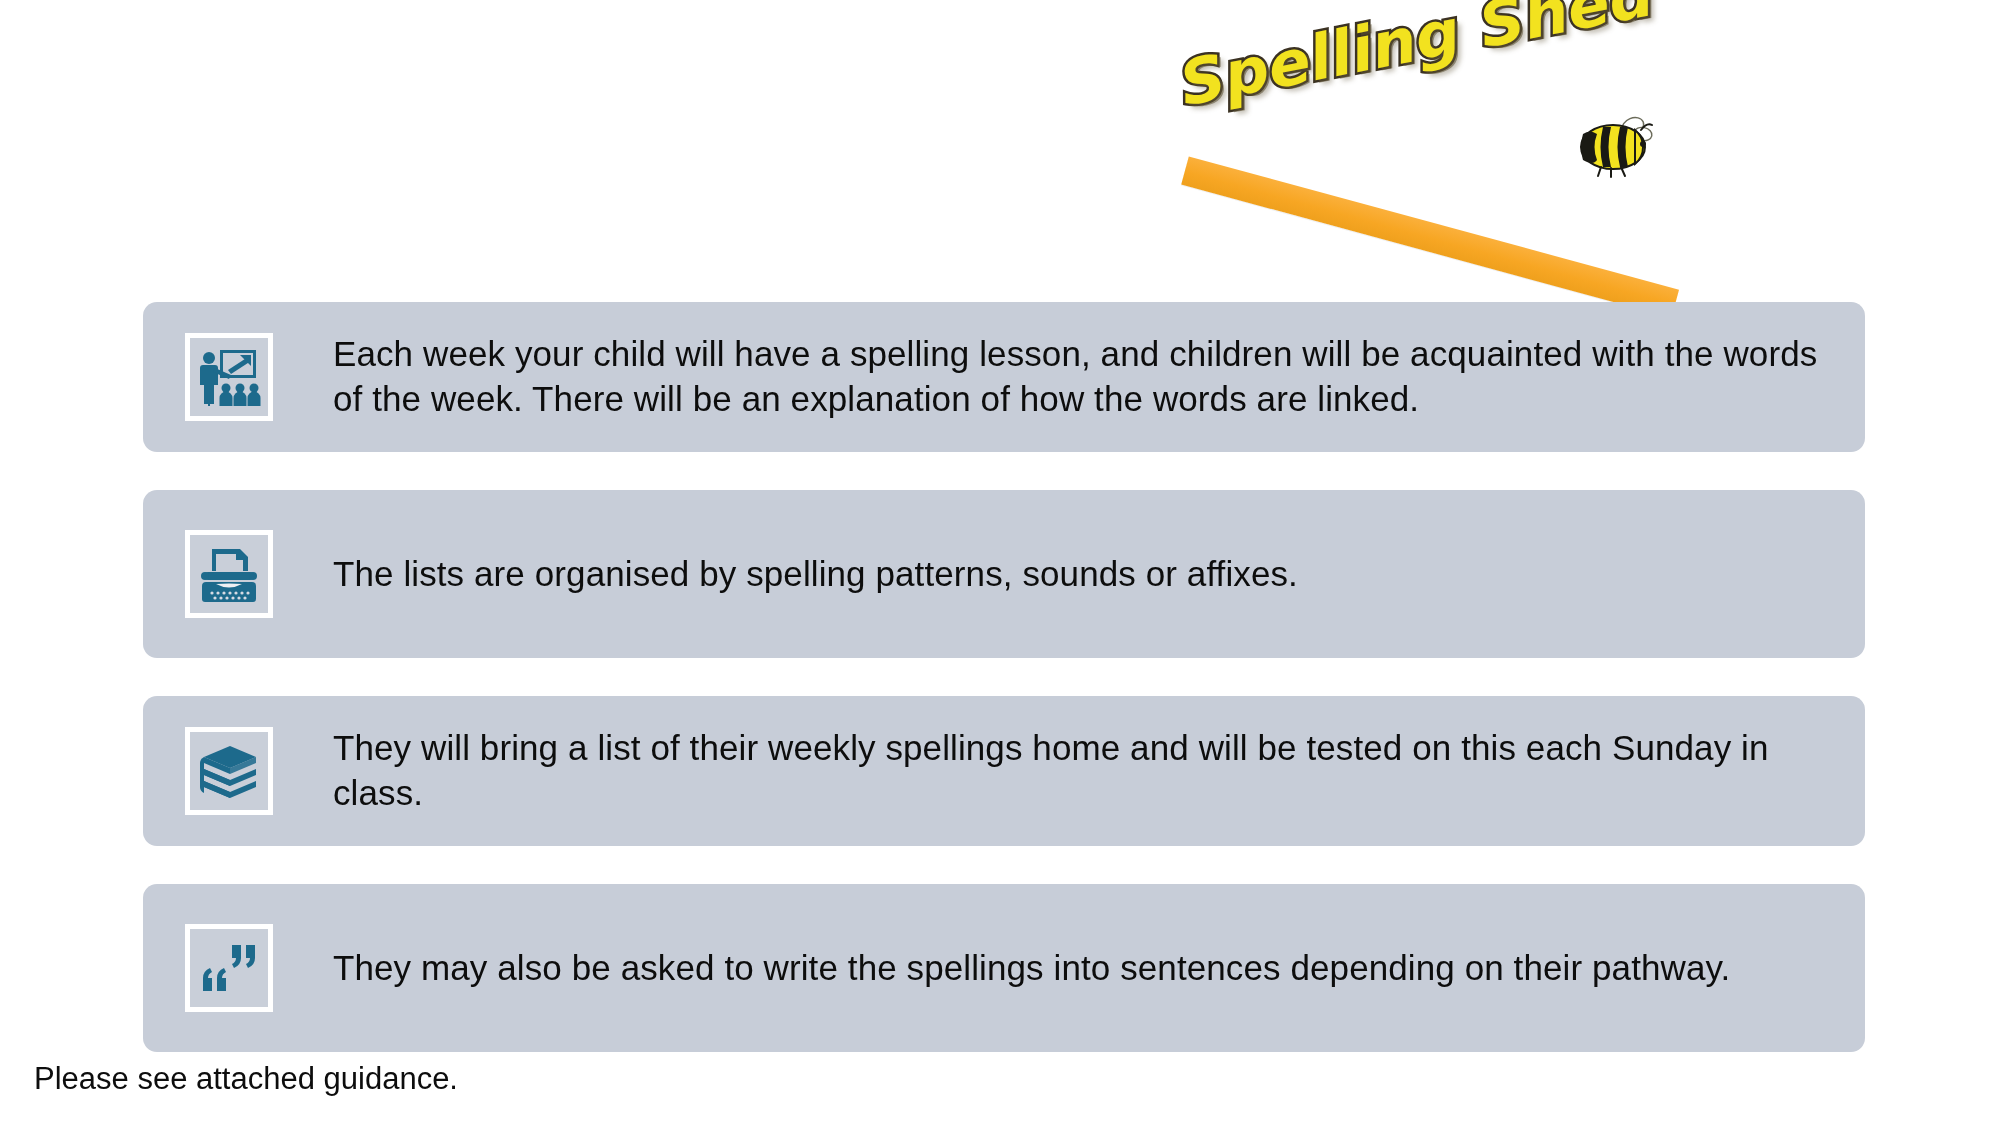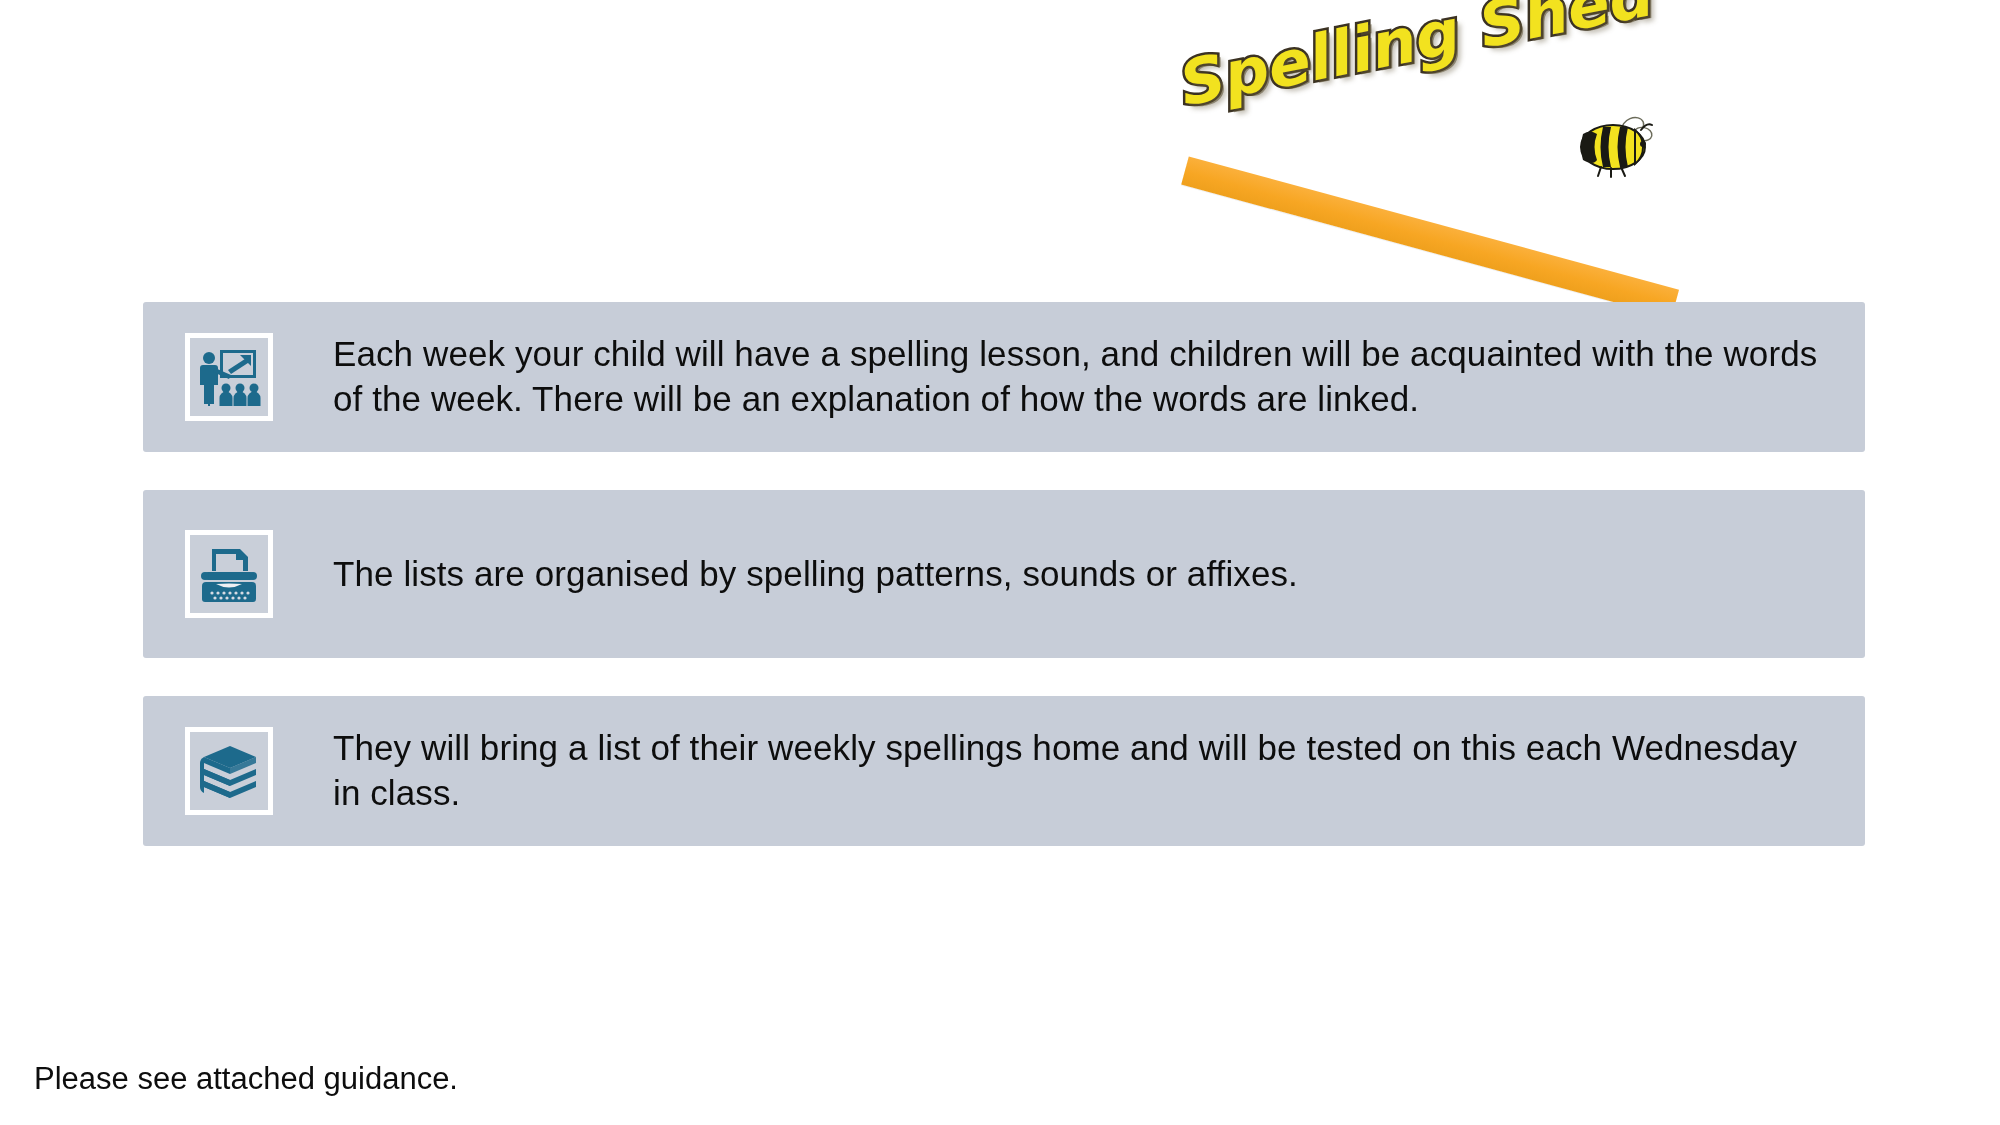--- a/index.html
+++ b/index.html
@@ -87,21 +87,21 @@
   
   .rows {
     position: absolute;
     left: 143px;
     top: 302px;
     width: 1722px;
   }
   .row {
     position: relative;
     background: #c7cdd8;
-    border-radius: 3px;
+    border-radius: 14px;
     display: flex;
     align-items: center;
     margin-bottom: 38px;
     box-sizing: border-box;
     padding: 0 34px 0 42px;
   }
   .row-tall { height: 150px; }
   .row-short { height: 168px; }
 
   .icon-tile {
@@ -252,21 +252,36 @@
             <path d="M8 31 l26 11 l26 -11 v6 l-26 11 l-26 -11 z"></path>
             <path d="M8 31 v6 l26 11 v-6 z"></path>
 
             <path d="M8 43 l26 11 l26 -11 v6 l-26 11 l-26 -11 z"></path>
             <path d="M8 43 v6 l26 11 v-6 z"></path>
 
             <path d="M8 19 q-4 2 -4 6 v24 q0 4 4 6 z"></path>
           </g>
         </svg>
       </div>
-      <div class="row-text">They will bring a list of their weekly spellings home and will be tested on this each Wednesday in class.</div>
-    </div>
-
+      <div class="row-text">They will bring a list of their weekly spellings home and will be tested on this each Sunday in class.</div>
+    </div>
+
+    <div class="row row-short">
+      <div class="icon-tile">
+        <svg width="66" height="66" viewBox="0 0 66 66">
+          <g fill="#1d6a8c">
+
+            <path d="M36 10 h9 v13 q0 7 -7 10 l-2 -4 q4 -2 4 -6 h-4 z"></path>
+            <path d="M50 10 h9 v13 q0 7 -7 10 l-2 -4 q4 -2 4 -6 h-4 z"></path>
+
+            <path d="M16 56 h-9 v-13 q0 -7 7 -10 l2 4 q-4 2 -4 6 h4 z"></path>
+            <path d="M30 56 h-9 v-13 q0 -7 7 -10 l2 4 q-4 2 -4 6 h4 z"></path>
+          </g>
+        </svg>
+      </div>
+      <div class="row-text">They may also be asked to write the spellings into sentences depending on their pathway.</div>
+    </div>
 
   </div>
 
   <div class="footer-note">Please see attached guidance.</div>
 
 </div>
 
 </body></html>

